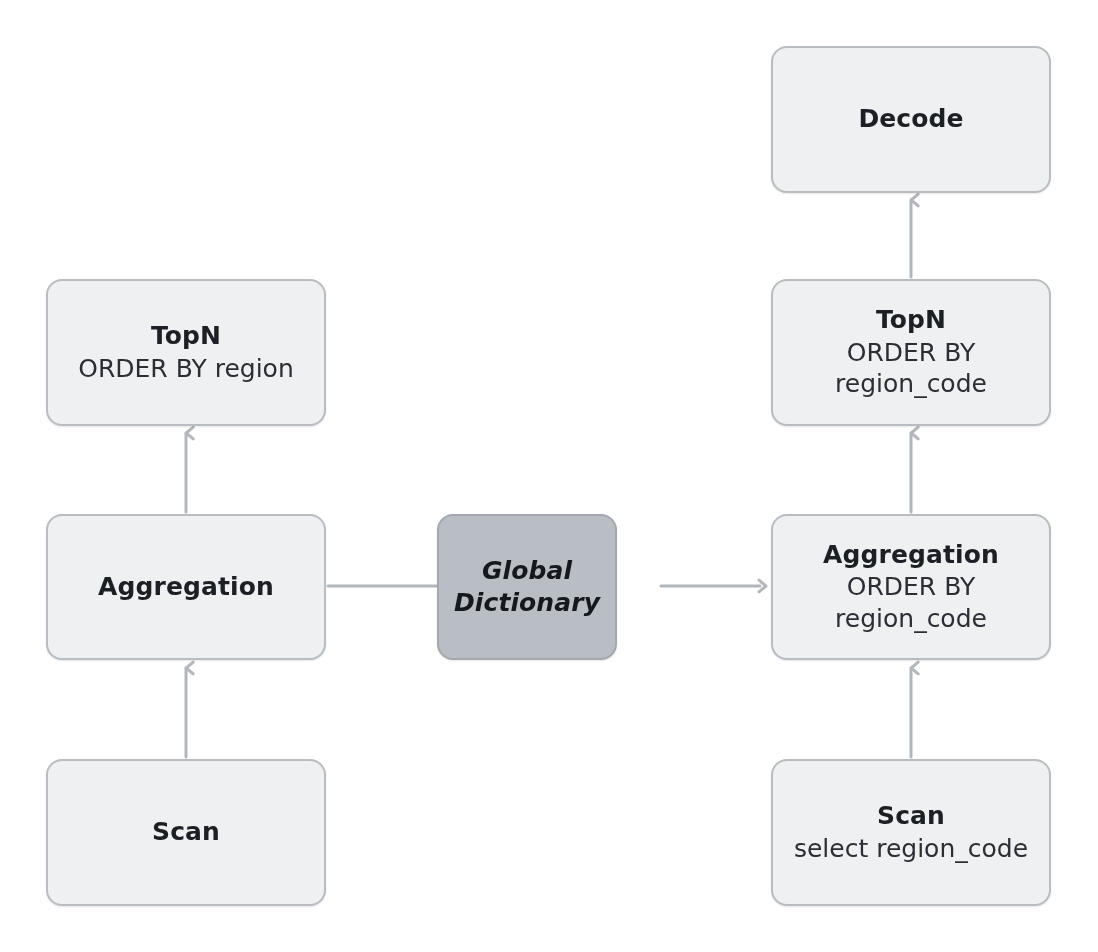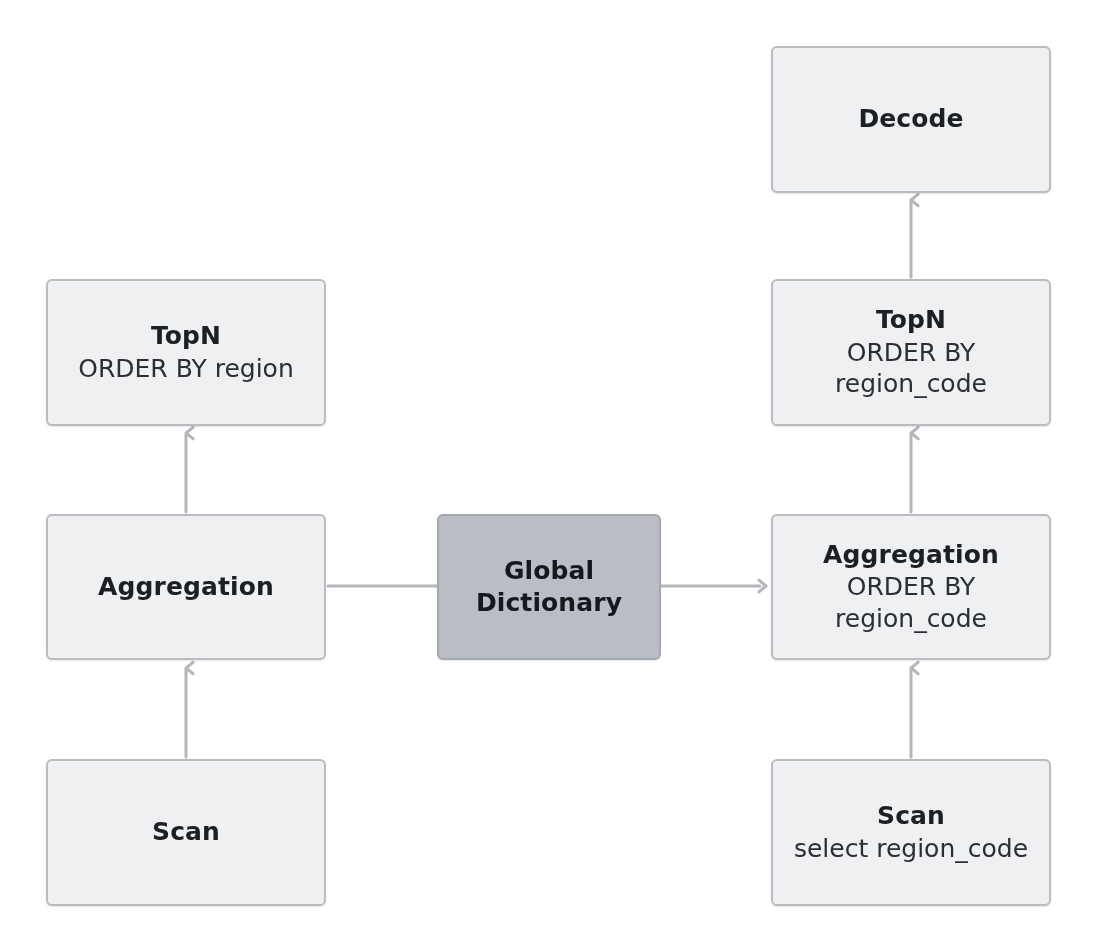--- a/index.html
+++ b/index.html
@@ -27,21 +27,21 @@
     height: 952px;
     pointer-events: none;
   }
   .node {
     position: absolute;
     box-sizing: border-box;
     display: flex;
     flex-direction: column;
     align-items: center;
     justify-content: center;
-    border-radius: 6px;
+    border-radius: 16px;
     border: 2px solid #b9bcc0;
     background: #eef0f2;
     box-shadow: 0 1px 2px rgba(0,0,0,0.10);
     text-align: center;
     padding: 6px 18px;
   }
   .node.accent {
     background: #b9bdc4;
     border-color: #a4a8af;
   }
@@ -97,21 +97,21 @@
   </div>
 
   <div class="node" style="left:46px; top:514px; width:280px; height:146px;">
     <div class="node-title">Aggregation</div>
   </div>
 
   <div class="node" style="left:46px; top:759px; width:280px; height:147px;">
     <div class="node-title">Scan</div>
   </div>
 
-  <div class="node accent" style="left:437px; top:514px; width:224px; height:146px;">
+  <div class="node accent" style="left:437px; top:514px; width:180px; height:146px;font-style:italic;">
     <div class="node-title">Global</div>
     <div class="node-title">Dictionary</div>
   </div>
 
   <div class="node" style="left:771px; top:46px; width:280px; height:147px;">
     <div class="node-title">Decode</div>
   </div>
 
   <div class="node" style="left:771px; top:279px; width:280px; height:147px;">
     <div class="node-title">TopN</div>

